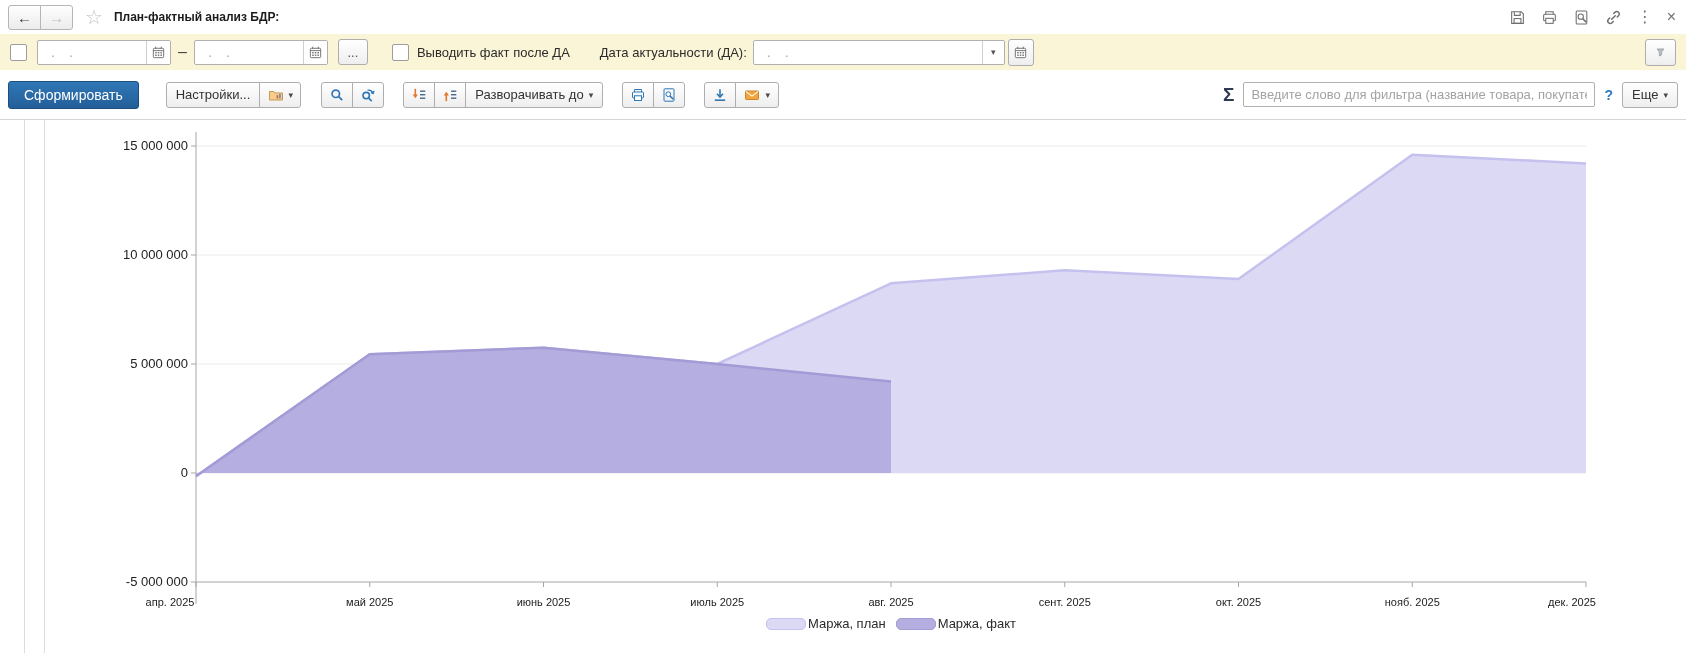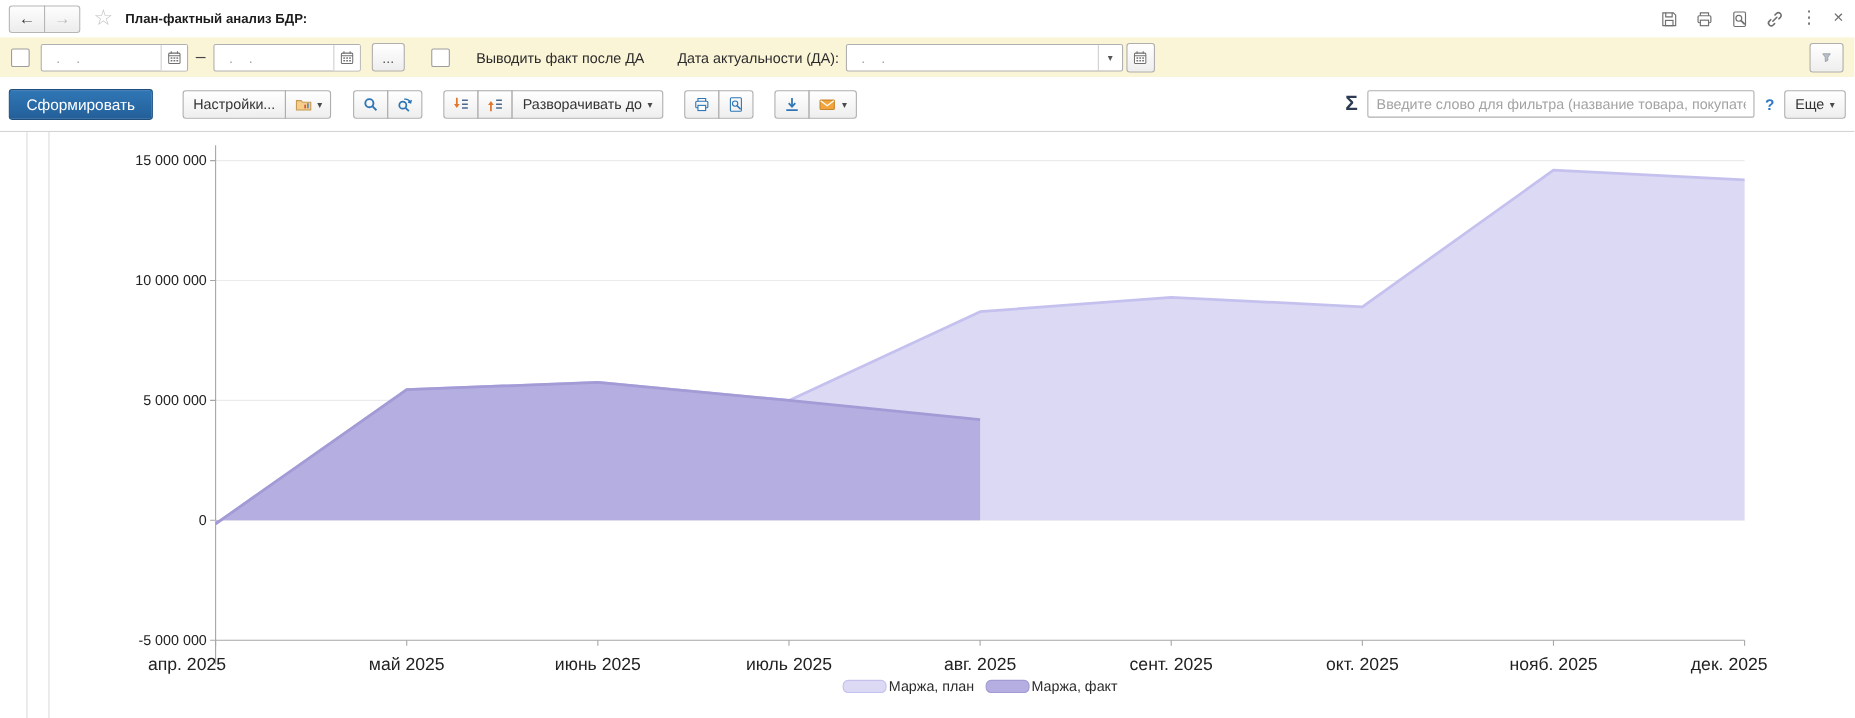--- a/index.html
+++ b/index.html
@@ -35,21 +35,21 @@
     font-family:inherit; color:#333; background:transparent; }
   .date-wrap input::placeholder, .combo input::placeholder, .filter-input::placeholder { color:#a3a3a3; }
   .cal-btn { width:23px; border-left:1px solid #cfcfcf; display:flex; align-items:center;
     justify-content:center; background:#fff; cursor:pointer; }
   .dash { margin:0 7px; color:#444; }
   .btn { display:inline-flex; align-items:center; justify-content:center; height:26px;
     background:linear-gradient(#ffffff,#eeeeee); border:1px solid #aeaeae; border-radius:3px;
     font-size:13px; color:#333; padding:0 9px; box-sizing:border-box; cursor:pointer;
     font-family:inherit; white-space:nowrap; }
   .dots-btn { width:30px; margin-left:10px; color:#555; }
-  .fb-label { font-size:13px; color:#2b2b2b; margin-left:24px; white-space:nowrap; }
+  .fb-label { font-size:13px; color:#2b2b2b; margin-left:8px; white-space:nowrap; }
   .combo { display:flex; align-items:stretch; height:25px; background:#fff; border:1px solid #b0b0b0;
     border-radius:2px; box-sizing:border-box; margin-left:6px; width:252px; }
   .combo input { border:0; outline:0; flex:1; font-size:13px; padding:0 6px; font-family:inherit; background:transparent; }
   .combo .drop { width:21px; border-left:1px solid #cfcfcf; display:flex; align-items:center;
     justify-content:center; font-size:9px; color:#555; cursor:pointer; }
   .funnel-btn { margin-left:auto; width:31px; height:27px; }
 
   
   .toolbar { position:absolute; top:70px; left:0; right:0; height:50px; background:#fff;
     border-bottom:1px solid #d4d4d4; display:flex; align-items:center; padding:0 8px; box-sizing:border-box; }
@@ -66,21 +66,21 @@
   .sigma { font-size:19px; font-weight:bold; color:#2c3b52; margin-right:9px; cursor:pointer; }
   .filter-input { width:352px; height:25px; border:1px solid #b0b0b0; border-radius:2px;
     font-size:13px; padding:0 7px; box-sizing:border-box; font-family:inherit; color:#333; outline:0; }
   .help { color:#2f78c4; font-weight:bold; font-size:14px; margin:0 9px; cursor:pointer; }
 
   
   #report-area { position:absolute; top:120px; left:0; width:1686px; height:533px; background:#fff;margin-left:16px; }
   .vline { position:absolute; top:0; bottom:0; width:1px; background:#dcdcdc; }
   .y-label { position:absolute; width:172px; text-align:right; font-size:13px; color:#222;
     line-height:16px; white-space:nowrap; }
-  .x-label { position:absolute; font-size:16px; color:#222; white-space:nowrap;
+  .x-label { position:absolute; font-size:11px; color:#222; white-space:nowrap;
     transform:translateX(-50%);text-align:right; }
   .legend { position:absolute; left:180px; width:1390px; top:496px; display:flex;
     justify-content:center; align-items:flex-start; gap:10px; }
   .legend-item { display:flex; align-items:center; }
   .legend-swatch { width:38px; height:10px; border-radius:5px; border:1px solid transparent;
     margin-right:2px; flex:none; }
   .legend-label { font-size:13px; color:#2b2b2b; }
   .vscroll { position:absolute; right:0; top:0; width:9px; height:533px; background:#f3f3f5;
     border-left:1px solid #e2e2e2; box-sizing:border-box; }
   .vscroll .thumb { position:absolute; left:1px; right:1px; top:12px; height:366px;

